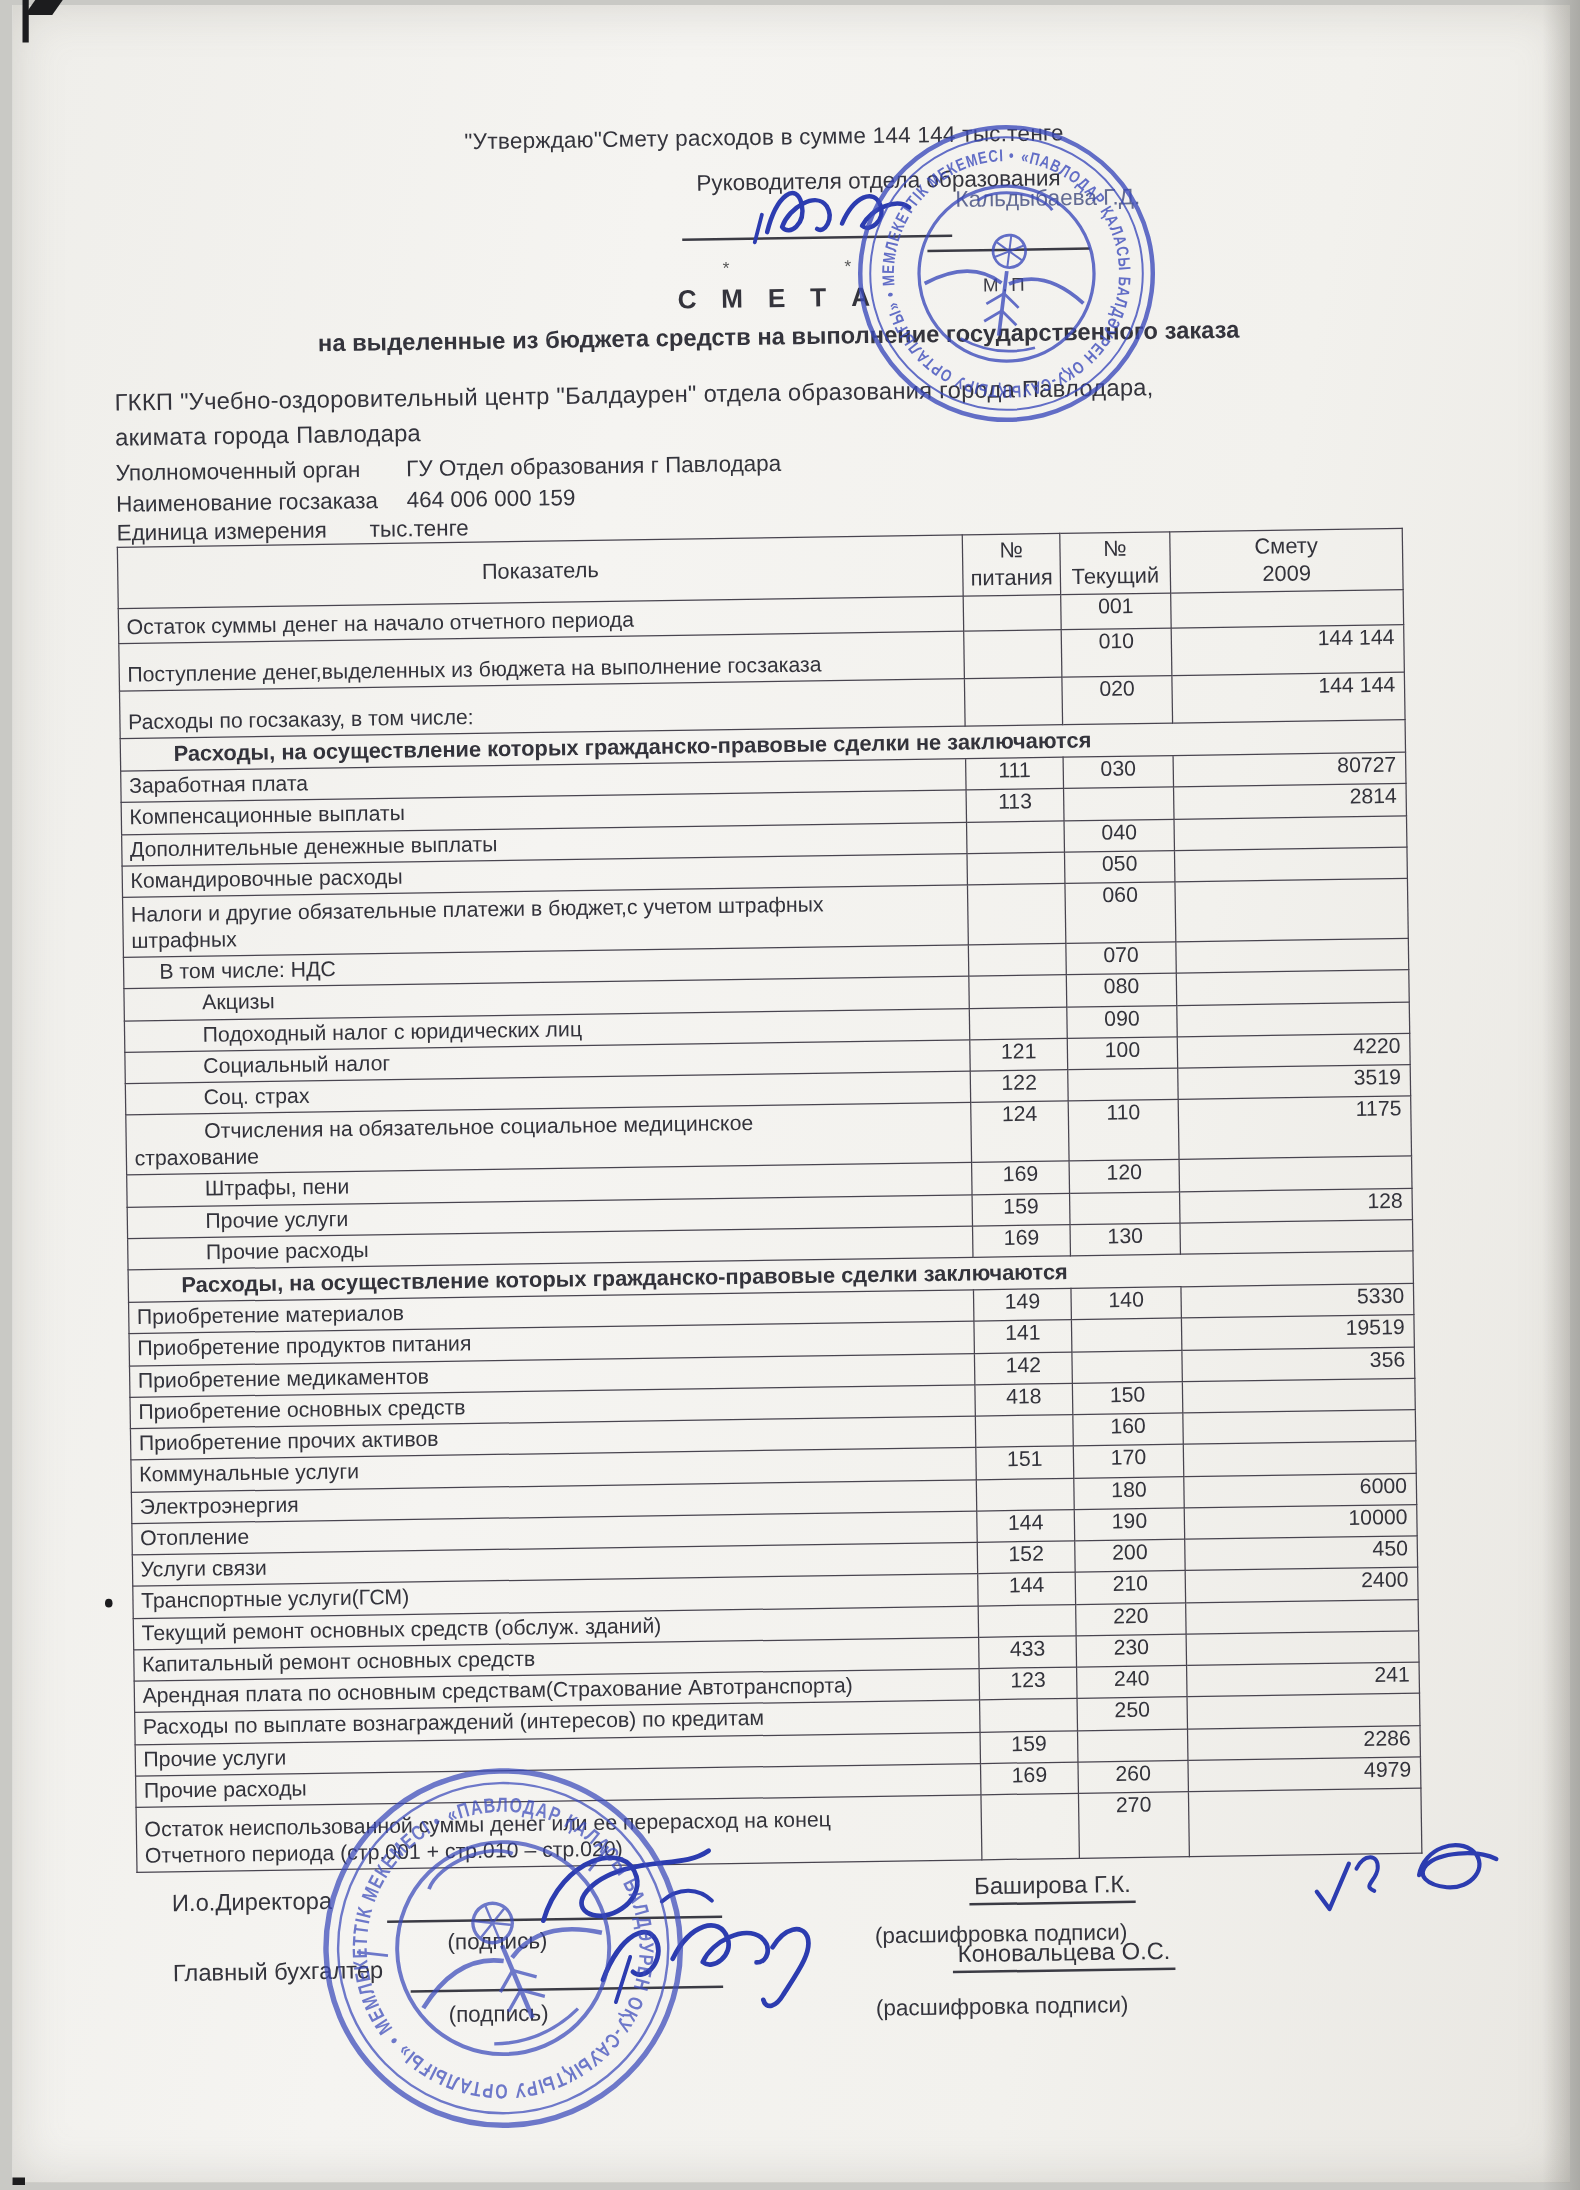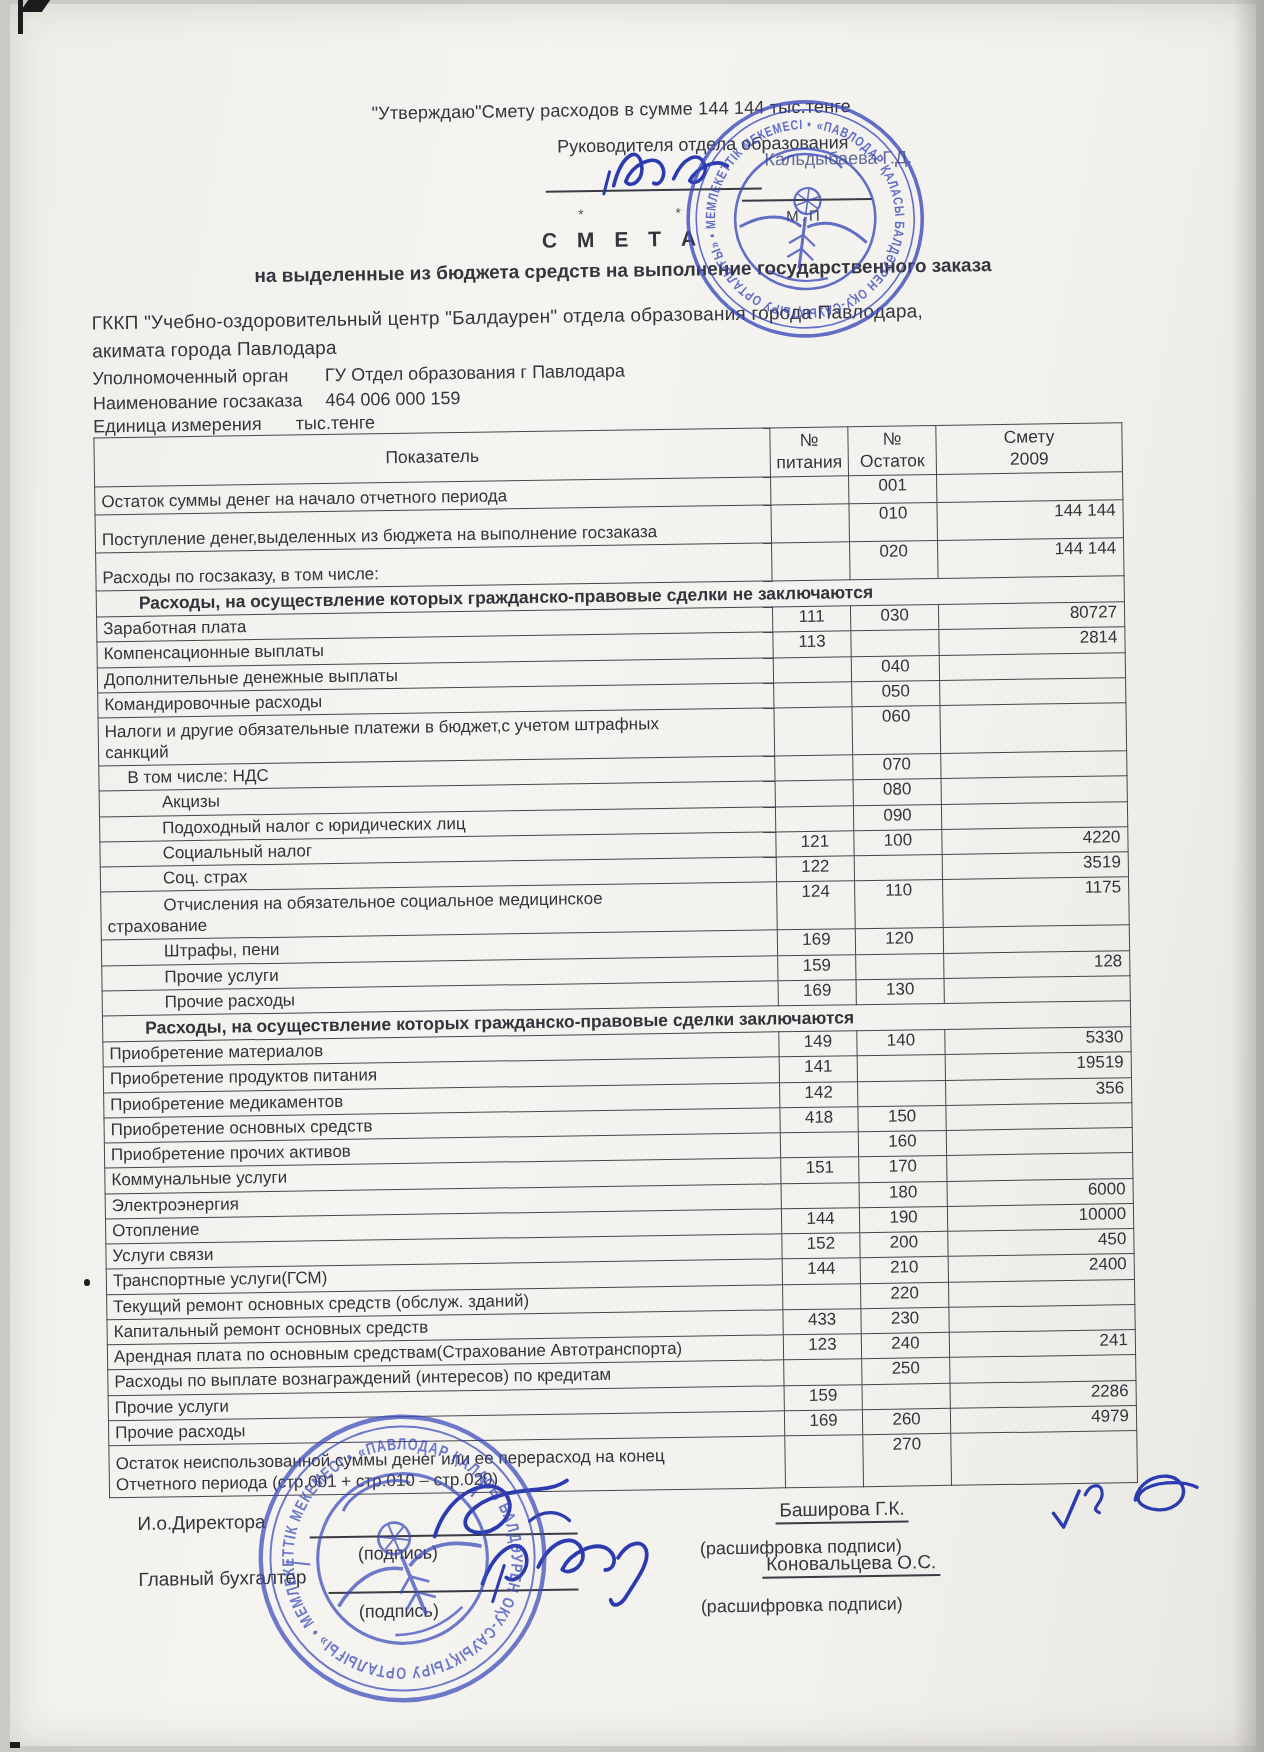--- a/index.html
+++ b/index.html
@@ -53,21 +53,21 @@
   <div class="artifact" style="left:10px;top:1742px;width:10px;height:6px;"></div>
 
   <div class="tilt">
 
     <div class="abs approve" style="left:383px;top:100px;width:620px;">"Утверждаю"Смету расходов в сумме  144 144 тыс.тенге</div>
     <div class="abs headrole" style="left:568px;top:136px;width:420px;">Руководителя отдела образования</div>
     <div class="abs behind-stamp" style="left:775px;top:152px;font-size:18px;">Кальдыбаева Г.Д.</div>
     <div class="abs siglineA" style="left:556px;top:168px;width:216px;height:22px;"></div>
     <div class="abs ast" style="left:588px;top:206px;">*&nbsp;*</div>
     <div class="abs siglineA" style="left:752px;top:186px;width:130px;height:16px;"></div>
-    <div class="abs mp" style="left:796px;top:210px;">М.П</div>
+    <div class="abs mp" style="left:796px;top:223px;">М.П</div>
 
     <svg class="abs inkblue" style="left:610px;top:138px;" width="180" height="64" viewBox="0 0 180 64">
       <path d="M14,48 C22,18 38,8 42,26 C45,42 32,52 26,44 C32,28 54,16 62,28 C68,38 60,50 54,46" stroke-width="3.6"></path>
       <path d="M74,42 C84,20 100,14 105,28 C109,40 96,50 90,44 C98,30 118,22 128,30" stroke-width="3.6"></path>
       <path d="M4,56 L10,34" stroke-width="3"></path>
     </svg>
 
     <div class="abs title" style="left:0;top:228px;width:1264px;text-align:center;">С М Е Т А</div>
     <div class="abs subtitle" style="left:0;top:260px;width:1264px;text-align:center;">на выделенные из бюджета средств на выполнение государственного заказа</div>
 
@@ -90,21 +90,21 @@
       <colgroup>
           <col style="width:676px">
           <col style="width:78px">
           <col style="width:88px">
           <col style="width:186px">
         </colgroup>
       <thead>
         <tr>
           <th><span>Показатель</span></th>
           <th><span>№</span><br><span>питания</span></th>
-          <th><span>№</span><br><span>Остаток</span></th>
+          <th><span>№</span><br><span>Текущий</span></th>
           <th><span>Смету</span><br><span>2009</span></th>
         </tr>
       </thead>
       <tbody>
           <tr style="height: 28px;">
             <td class="c-label"><span class="ind0">Остаток суммы денег на начало отчетного периода</span></td>
             <td class="c-spec"></td>
             <td class="c-line">001</td>
             <td class="c-plan"></td>
           </tr>
@@ -141,21 +141,21 @@
             <td class="c-line">040</td>
             <td class="c-plan"></td>
           </tr>
           <tr style="height: 25px;">
             <td class="c-label"><span class="ind0">Командировочные  расходы</span></td>
             <td class="c-spec"></td>
             <td class="c-line">050</td>
             <td class="c-plan"></td>
           </tr>
           <tr style="height: 48px;">
-            <td class="c-label"><span class="ind0">Налоги и другие обязательные платежи в бюджет,с учетом штрафных</span><br><span class="ind0">санкций</span></td>
+            <td class="c-label"><span class="ind0">Налоги и другие обязательные платежи в бюджет,с учетом штрафных</span><br><span class="ind0">штрафных</span></td>
             <td class="c-spec"></td>
             <td class="c-line">060</td>
             <td class="c-plan"></td>
           </tr>
           <tr style="height: 25px;">
             <td class="c-label"><span class="ind1">В том числе:  НДС</span></td>
             <td class="c-spec"></td>
             <td class="c-line">070</td>
             <td class="c-plan"></td>
           </tr>

